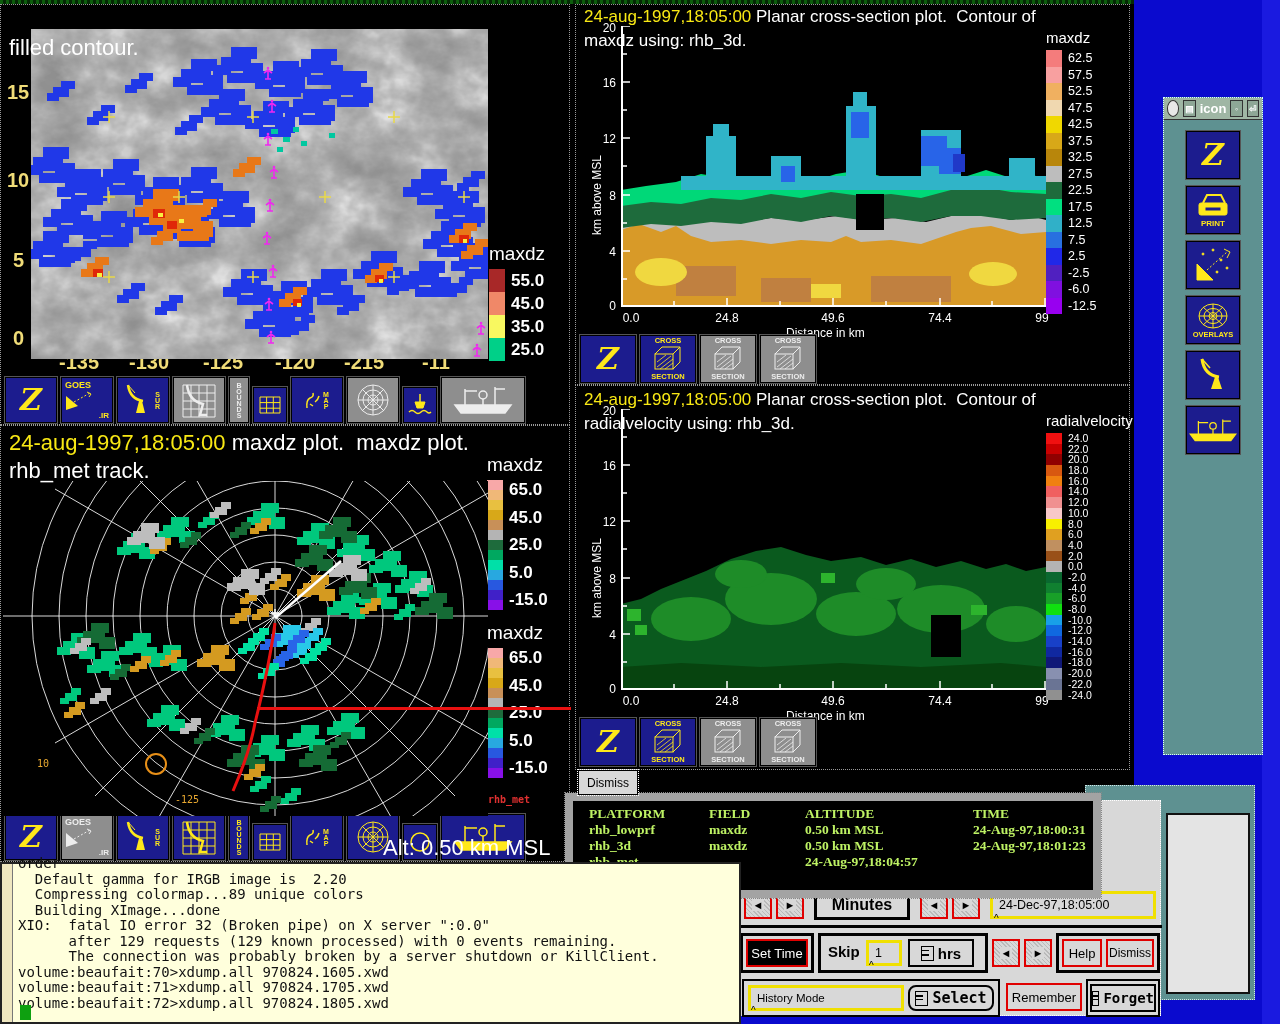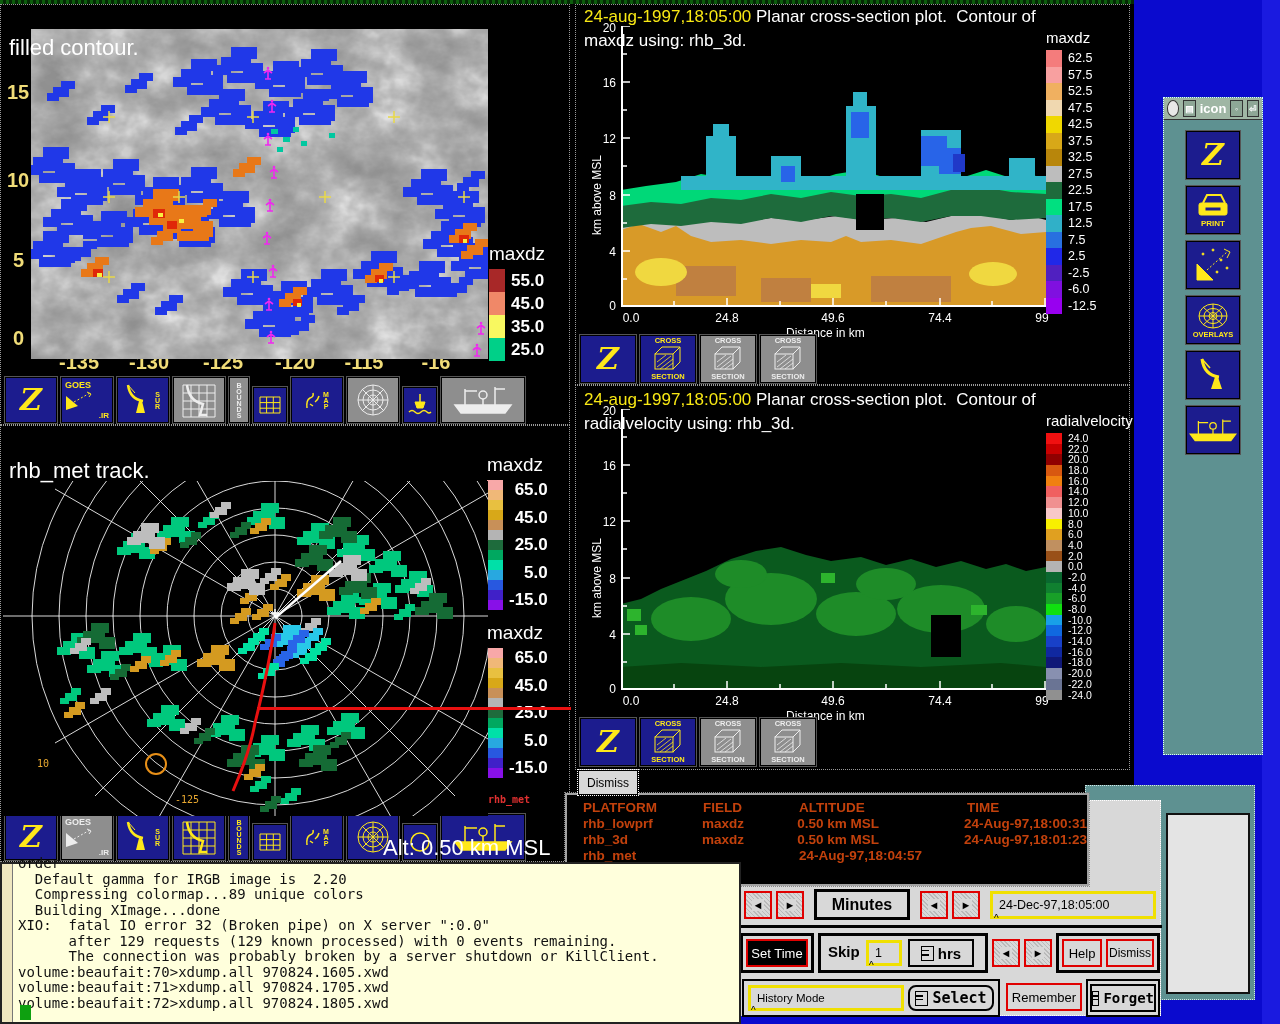--- a/index.html
+++ b/index.html
@@ -17,21 +17,21 @@
   .cb-title{font-size:15px;margin-bottom:4px;color:#fff;}
   .cb-title.big{font-size:19px;}
   .cb-row{display:flex;}
   .cb-bar{display:flex;flex-direction:column;width:16px;}
   .cb-bar i{display:block;width:16px;}
   .cb-labels{display:flex;flex-direction:column;margin-left:6px;}
   .cb-labels span{white-space:nowrap;}
   .cb-big .cb-labels span{font-size:17px;font-weight:bold;}
   .cb-mid .cb-labels span{font-size:12.5px;}
   .cb-tiny .cb-labels span{font-size:10.5px;}
-  .cb-labels.spread{justify-content:space-between;align-items:flex-end;}
+  .cb-labels.spread{justify-content:space-between;}
   
   .toolbar{position:absolute;display:flex;align-items:flex-end;gap:4px;}
   .tbtn{width:52px;height:46px;display:flex;align-items:center;justify-content:center;
         border:1px solid #000;outline:1px solid #555;box-sizing:border-box;cursor:pointer;overflow:hidden;}
   .tbtn.navy,.tbtn.navy-active{background:#1C1C8E;}
   .tbtn.gray{background:#8E8E8E;}
   .zg{font-family:"DejaVu Serif",serif;font-style:italic;font-weight:bold;font-size:30px;line-height:1;}
   .vtext{writing-mode:vertical-lr;text-orientation:upright;font-size:7px;font-weight:bold;letter-spacing:-1px;line-height:1;}
   .goes{position:relative;width:100%;height:100%;font-size:9px;font-weight:bold;}
   .goes .g1{position:absolute;top:2px;left:3px;}
@@ -44,22 +44,22 @@
   .tb-ship{width:84px;}
   .xbar .tbtn{width:56px;height:48px;}
   
   .ytick-y{position:absolute;color:#F0DC78;font-size:20px;font-weight:bold;}
   .xtick-y{position:absolute;color:#F0DC78;font-size:20px;font-weight:bold;transform:translateX(-50%);}
   .ytick-w{position:absolute;color:#fff;font-size:12px;text-align:right;width:26px;}
   .xtick-w{position:absolute;color:#fff;font-size:12px;transform:translateX(-50%);}
   .axlab{position:absolute;color:#fff;font-size:12px;}
   .ylabel-rot{position:absolute;color:#fff;font-size:12px;transform:rotate(-90deg);transform-origin:left top;white-space:nowrap;}
   
-  #win-platform{background:#000;border:2px solid #a3a3a3;outline:1px dotted #888;
-     font-family:Liberation Sans, sans-serif;color:#c2410c;font-size:13.5px;font-weight:bold;}
+  #win-platform{background:#000;border:8px solid #a3a3a3;outline:1px dotted #888;
+     font-family:Liberation Serif, serif;color:#bef264;font-size:13.5px;font-weight:bold;}
   .prow{display:flex;line-height:16px;padding-left:16px;white-space:pre;}
   .pc0{width:120px;} .pc1{width:96px;} .pc2{width:168px;} .pc3{flex:1;}
   
   #win-terminal{background:#FFFFDC;border:2px solid #222;box-sizing:border-box;
      font-family:"DejaVu Sans Mono",monospace;font-size:14px;color:#111;}
   #term-scroll{position:absolute;left:0;top:0;bottom:0;width:10px;background:#EFE7C0;
      background-image:radial-gradient(#9a9470 22%,transparent 24%);background-size:4px 4px;border-right:1px solid #777;}
   #term-lines{position:absolute;left:16px;top:-8px;right:4px;line-height:15.5px;white-space:pre;overflow:hidden;height:158px;}
   #term-cursor{position:absolute;left:18px;top:141px;width:11px;height:15px;background:#0EA010;}
   
@@ -246,22 +246,22 @@
   </div>
 
   <span class="ytick-y" style="left:6px;top:76px;">15</span>
   <span class="ytick-y" style="left:6px;top:164px;">10</span>
   <span class="ytick-y" style="left:12px;top:244px;">5</span>
   <span class="ytick-y" style="left:12px;top:322px;">0</span>
   <span class="xtick-y" style="left:78px;top:346px;">-135</span>
   <span class="xtick-y" style="left:148px;top:346px;">-130</span>
   <span class="xtick-y" style="left:222px;top:346px;">-125</span>
   <span class="xtick-y" style="left:294px;top:346px;">-120</span>
-  <span class="xtick-y" style="left:363px;top:346px;">-115</span>
-  <span class="xtick-y" style="left:435px;top:346px;">-16</span>
+  <span class="xtick-y" style="left:363px;top:346px;">-215</span>
+  <span class="xtick-y" style="left:435px;top:346px;">-11</span>
 
   <div class="cbar cb-big" style="left:488px;top:238px;">
       <div class="cb-title big">maxdz</div>
       <div class="cb-row">
         <div class="cb-bar">
           <i style="height:23px;background:#A82828"></i>
           <i style="height:23px;background:#F08868"></i>
           <i style="height:23px;background:#F8F860"></i>
           <i style="height:23px;background:#00D088"></i>
         </div>
@@ -349,20 +349,21 @@
             <path d="M14,22 V6 M44,22 V4 M14,8 H26 M44,6 H54"></path>
             <circle cx="32" cy="12" r="4"></circle>
             <path d="M32,16 V22"></path>
           </g>
         </svg>
       </div>
     </div>
 </div>
 
 <div class="win" id="win-ppi" style="left:0;top:425px;width:570px;height:437px;z-index:2;">
+  <div class="titleline t-big" style="top:4px;"><span class="ts">24-aug-1997,18:05:00</span><span> maxdz plot.  maxdz plot.</span></div>
   <div class="titleline t-big" style="top:32px;z-index:3;">rhb_met track.</div>
 
   <div class="abs" style="left:2px;top:55px;z-index:1;">
     <svg width="485" height="335" viewBox="0 0 485 335">
       <defs>
         <g id="pb1">
             <rect x="0" y="0" width="22" height="12"></rect>
             <rect x="8" y="-8" width="18" height="10"></rect>
             <rect x="16" y="6" width="16" height="12"></rect>
             <rect x="-6" y="6" width="14" height="8"></rect>

